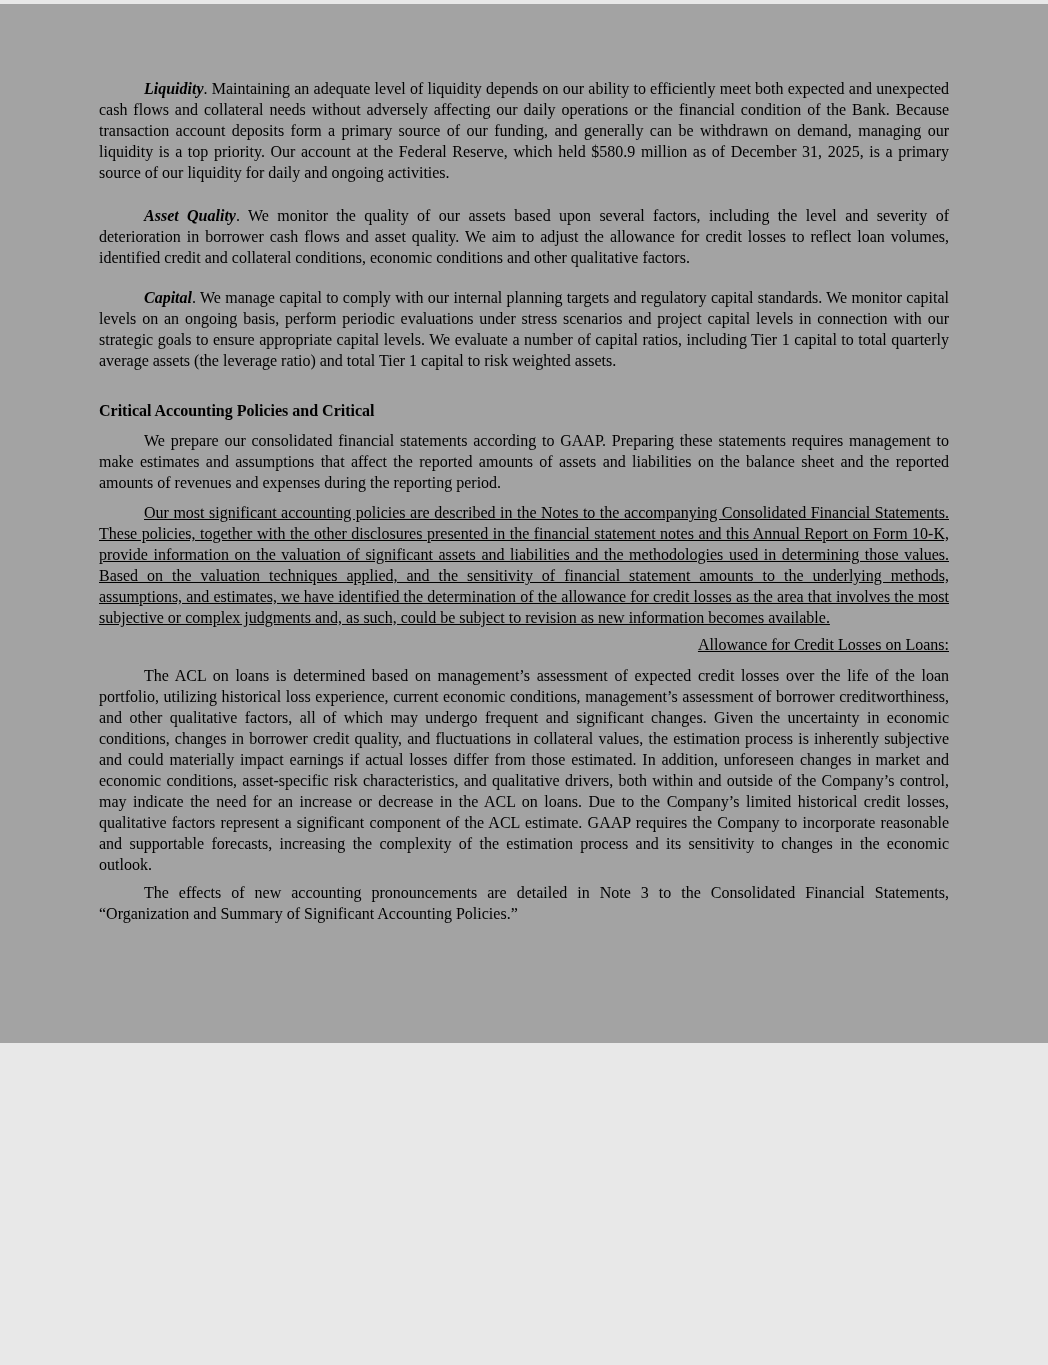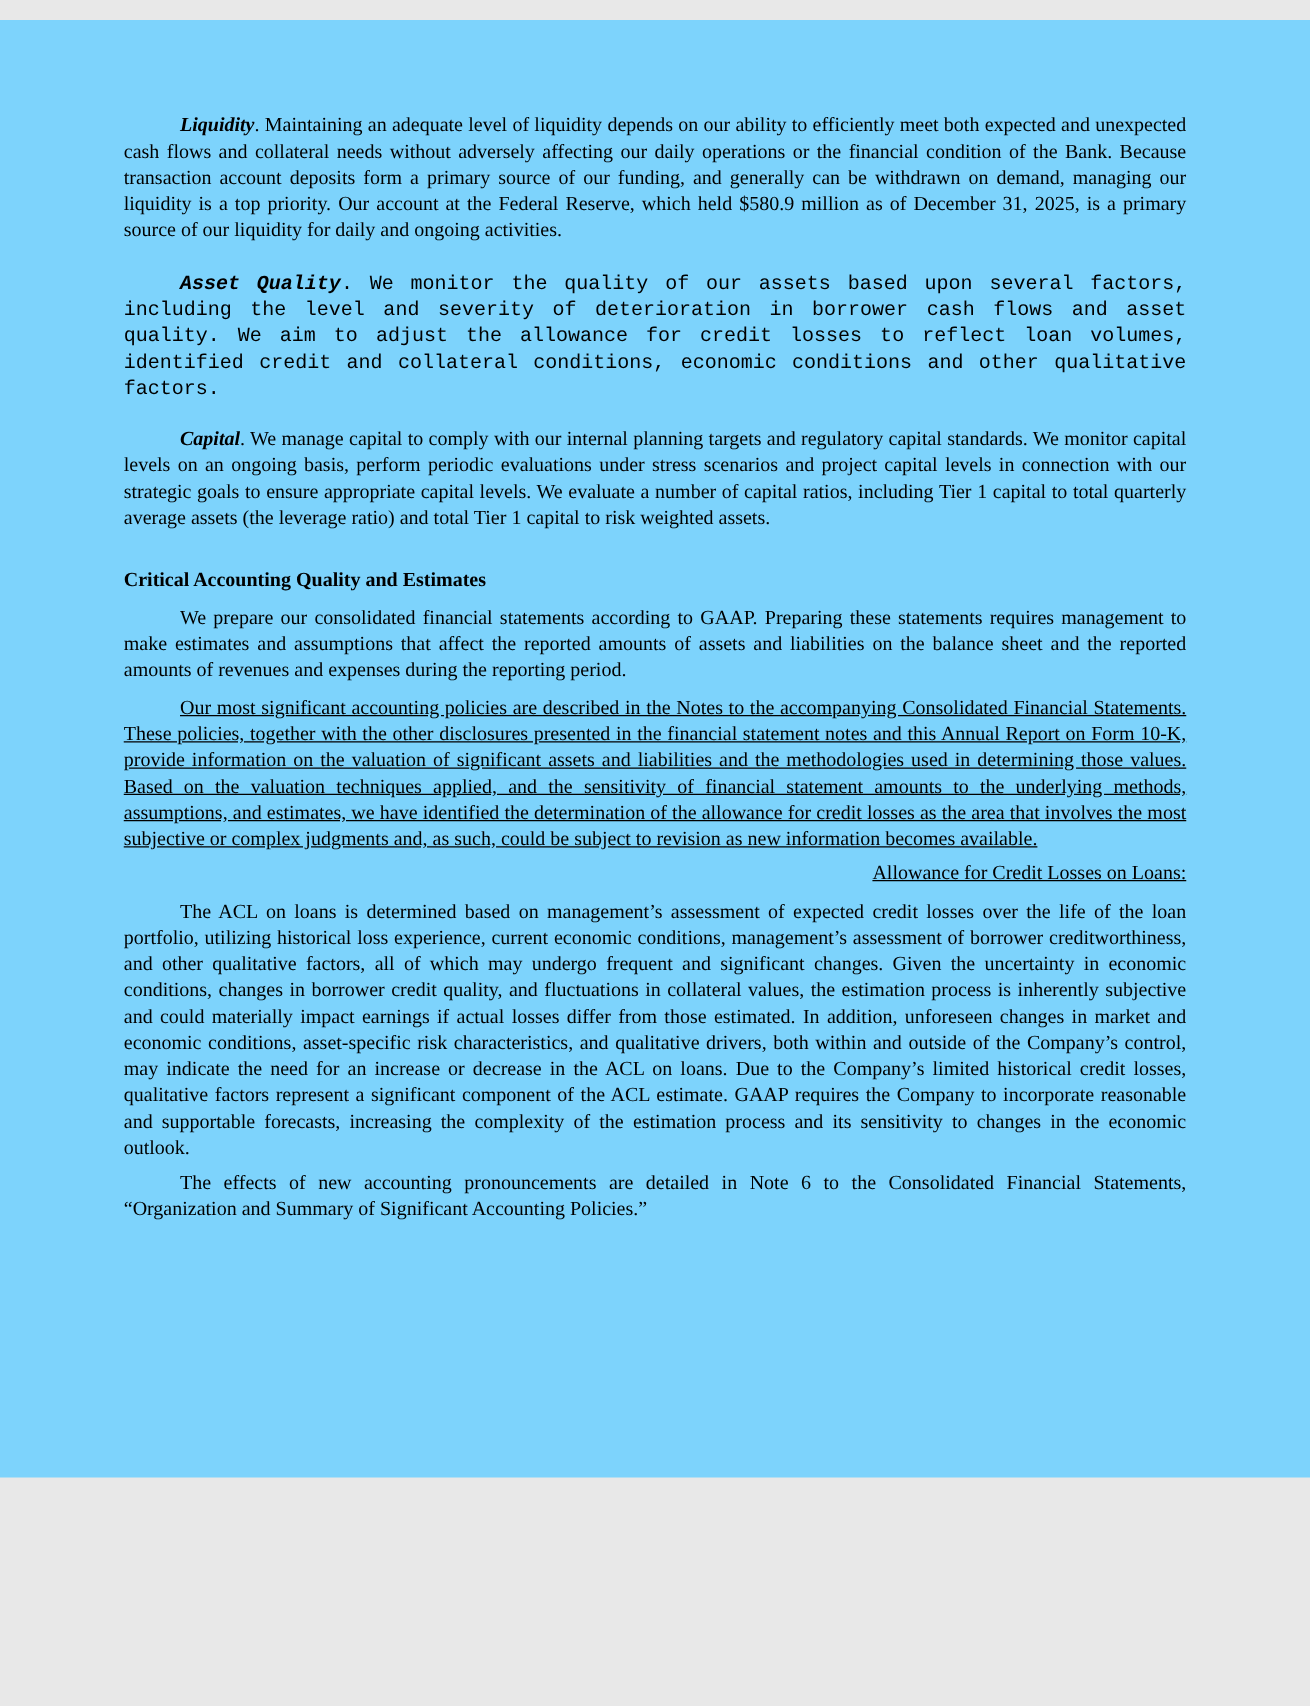--- a/index.html
+++ b/index.html
@@ -1,22 +1,22 @@
 <!DOCTYPE html>
 <html><head>
 <meta charset="utf-8">
 <style>
   * { box-sizing: border-box; }
   html, body { margin: 0; padding: 0; background: #e8e8e8; }
   .page {
     position: relative;
     width: 1048px;
-    height: 1166px;
-    margin: 16px auto;
-    background: #7dd3fc;
+    height: 1039px;
+    margin: 4px auto;
+    background: #a3a3a3;
     font-family: "Liberation Serif", serif;
     font-size: 16px;
     line-height: 21px;
     color: #000000;
   }
   .content {
     padding: 74px 99px 0 99px;
   }
   .para {
     margin: 0;
@@ -27,21 +27,21 @@
   .heading {
     margin: 0;
     font-size: 16px;
     font-weight: bold;
     text-align: left;
     text-indent: 0;
   }
   .subheading { text-align: right; }
   .underlined { text-decoration: underline; }
   .mb22 { margin-bottom: 22px; }
-  .mb19 { margin-bottom: 19px; font-family: Liberation Mono, monospace; }
+  .mb19 { margin-bottom: 19px; }
   .mb29 { margin-bottom: 29px; }
   .mb9  { margin-bottom: 9px; }
   .mb6  { margin-bottom: 6px; text-decoration: underline; }
   .mb10 { margin-bottom: 10px; }
   .mb7  { margin-bottom: 7px; }
   .page-footer {
     position: absolute;
     top: 1265px;
     left: 0;
     width: 100%;
@@ -54,28 +54,28 @@
 
 <div class="page">
   <main class="content">
 
     <p class="para mb22"><span class="lead">Liquidity</span><span>. Maintaining an adequate level of liquidity depends on our ability to efficiently meet both expected and unexpected cash flows and collateral needs without adversely affecting our daily operations or the financial condition of the Bank. Because transaction account deposits form a primary source of our funding, and generally can be withdrawn on demand, managing our liquidity is a top priority. Our account at the Federal Reserve, which held $580.9 million as of December 31, 2025, is a primary source of our liquidity for daily and ongoing activities.</span></p>
 
     <p class="para mb19"><span class="lead">Asset Quality</span><span>. We monitor the quality of our assets based upon several factors, including the level and severity of deterioration in borrower cash flows and asset quality. We aim to adjust the allowance for credit losses to reflect loan volumes, identified credit and collateral conditions, economic conditions and other qualitative factors.</span></p>
 
     <p class="para mb29"><span class="lead">Capital</span><span>. We manage capital to comply with our internal planning targets and regulatory capital standards. We monitor capital levels on an ongoing basis, perform periodic evaluations under stress scenarios and project capital levels in connection with our strategic goals to ensure appropriate capital levels. We evaluate a number of capital ratios, including Tier 1 capital to total quarterly average assets (the leverage ratio) and total Tier 1 capital to risk weighted assets.</span></p>
 
-    <h2 class="heading mb9">Critical Accounting Quality and Estimates</h2>
+    <h2 class="heading mb9">Critical Accounting Policies and Critical</h2>
 
     <p class="para mb9">We prepare our consolidated financial statements according to GAAP. Preparing these statements requires management to make estimates and assumptions that affect the reported amounts of assets and liabilities on the balance sheet and the reported amounts of revenues and expenses during the reporting period.</p>
 
     <p class="para mb6">Our most significant accounting policies are described in the Notes to the accompanying Consolidated Financial Statements. These policies, together with the other disclosures presented in the financial statement notes and this Annual Report on Form 10-K, provide information on the valuation of significant assets and liabilities and the methodologies used in determining those values. Based on the valuation techniques applied, and the sensitivity of financial statement amounts to the underlying methods, assumptions, and estimates, we have identified the determination of the allowance for credit losses as the area that involves the most subjective or complex judgments and, as such, could be subject to revision as new information becomes available.</p>
 
     <p class="para subheading mb10"><span class="underlined">Allowance for Credit Losses on Loans:</span></p>
 
     <p class="para mb7">The ACL on loans is determined based on management’s assessment of expected credit losses over the life of the loan portfolio, utilizing historical loss experience, current economic conditions, management’s assessment of borrower creditworthiness, and other qualitative factors, all of which may undergo frequent and significant changes. Given the uncertainty in economic conditions, changes in borrower credit quality, and fluctuations in collateral values, the estimation process is inherently subjective and could materially impact earnings if actual losses differ from those estimated. In addition, unforeseen changes in market and economic conditions, asset-specific risk characteristics, and qualitative drivers, both within and outside of the Company’s control, may indicate the need for an increase or decrease in the ACL on loans. Due to the Company’s limited historical credit losses, qualitative factors represent a significant component of the ACL estimate. GAAP requires the Company to incorporate reasonable and supportable forecasts, increasing the complexity of the estimation process and its sensitivity to changes in the economic outlook.</p>
 
-    <p class="para">The effects of new accounting pronouncements are detailed in Note 6 to the Consolidated Financial Statements, “Organization and Summary of Significant Accounting Policies.”</p>
+    <p class="para">The effects of new accounting pronouncements are detailed in Note 3 to the Consolidated Financial Statements, “Organization and Summary of Significant Accounting Policies.”</p>
 
   </main>
 
   <footer class="page-footer"><span>69</span></footer>
 </div>
 
 </body></html>

